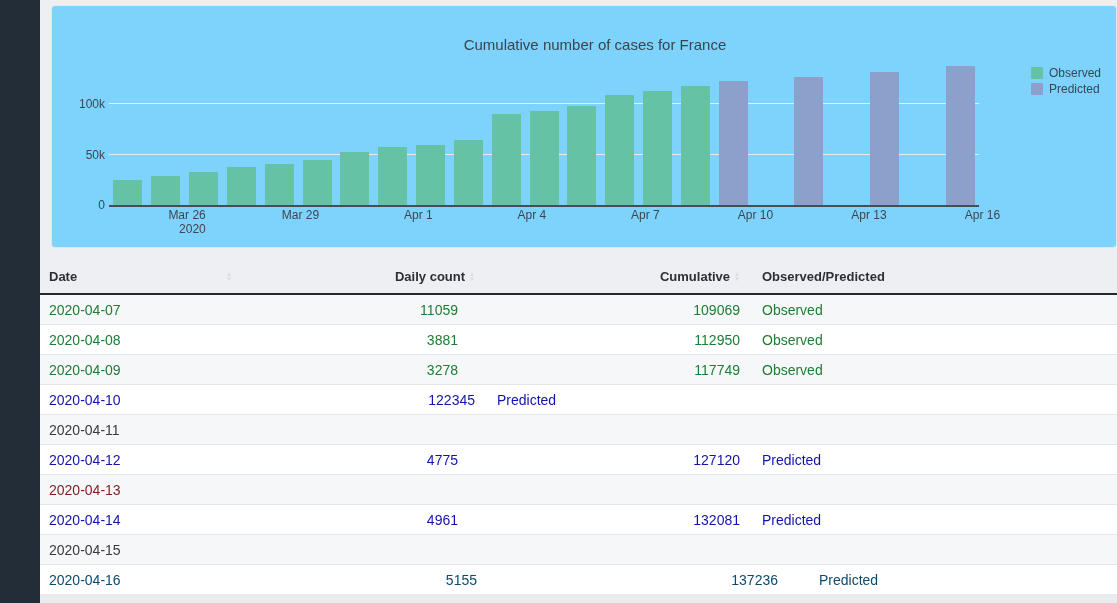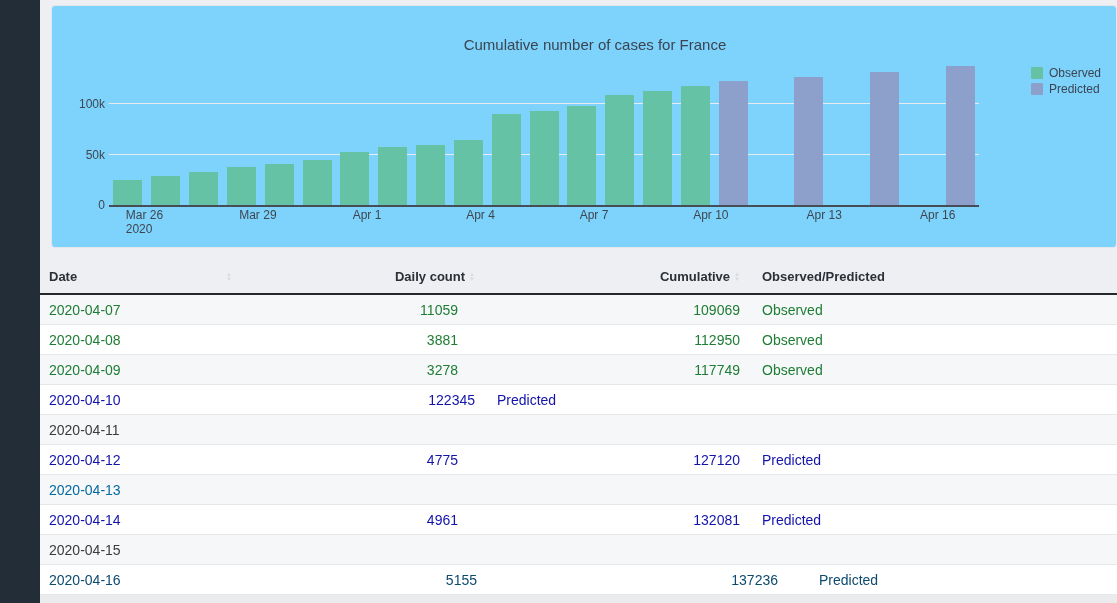--- a/index.html
+++ b/index.html
@@ -24,21 +24,21 @@
   }
   .plot{position:absolute;left:57px;top:55px;width:870px;height:144px;}
   .gridline{position:absolute;left:0;width:100%;height:1px;background:#e9ebee;}
   .bar{position:absolute;bottom:0;}
   .x-axis{position:absolute;left:57px;top:199px;width:870px;height:2px;background:#474d55;}
   .ytick{
     position:absolute;left:0;width:53px;text-align:right;
     font-size:12px;color:#3f4650;line-height:14px;
   }
   .xtick{
-    position:absolute;top:202px;width:80px;text-align:left;
+    position:absolute;top:202px;width:80px;text-align:right;
     font-size:12px;color:#3f4650;line-height:14px;
   }
   .legend{position:absolute;left:979px;top:59px;}
   .legend-item{display:flex;align-items:center;height:16px;cursor:pointer;}
   .legend-swatch{width:12px;height:12px;margin-right:6px;border-radius:1px;}
   .legend-label{font-size:12px;color:#3c4452;}
 
   
   .table{position:absolute;left:40px;top:253px;width:1077px;}
   .thead{
@@ -181,21 +181,21 @@
         <div class="cell-num cell-daily"></div>
         <div class="cell-num cell-cum"></div>
         <div class="cell-status"></div>
       </div>
       <div class="row" style="color: rgb(19, 19, 171);">
         <div class="cell-date">2020-04-12</div>
         <div class="cell-num cell-daily">4775</div>
         <div class="cell-num cell-cum">127120</div>
         <div class="cell-status">Predicted</div>
       </div>
-      <div class="row striped" style="color: #0369a1;">
+      <div class="row striped" style="color: #7f1d1d;">
         <div class="cell-date">2020-04-13</div>
         <div class="cell-num cell-daily"></div>
         <div class="cell-num cell-cum"></div>
         <div class="cell-status"></div>
       </div>
       <div class="row" style="color: rgb(19, 19, 171);">
         <div class="cell-date">2020-04-14</div>
         <div class="cell-num cell-daily">4961</div>
         <div class="cell-num cell-cum">132081</div>
         <div class="cell-status">Predicted</div>

